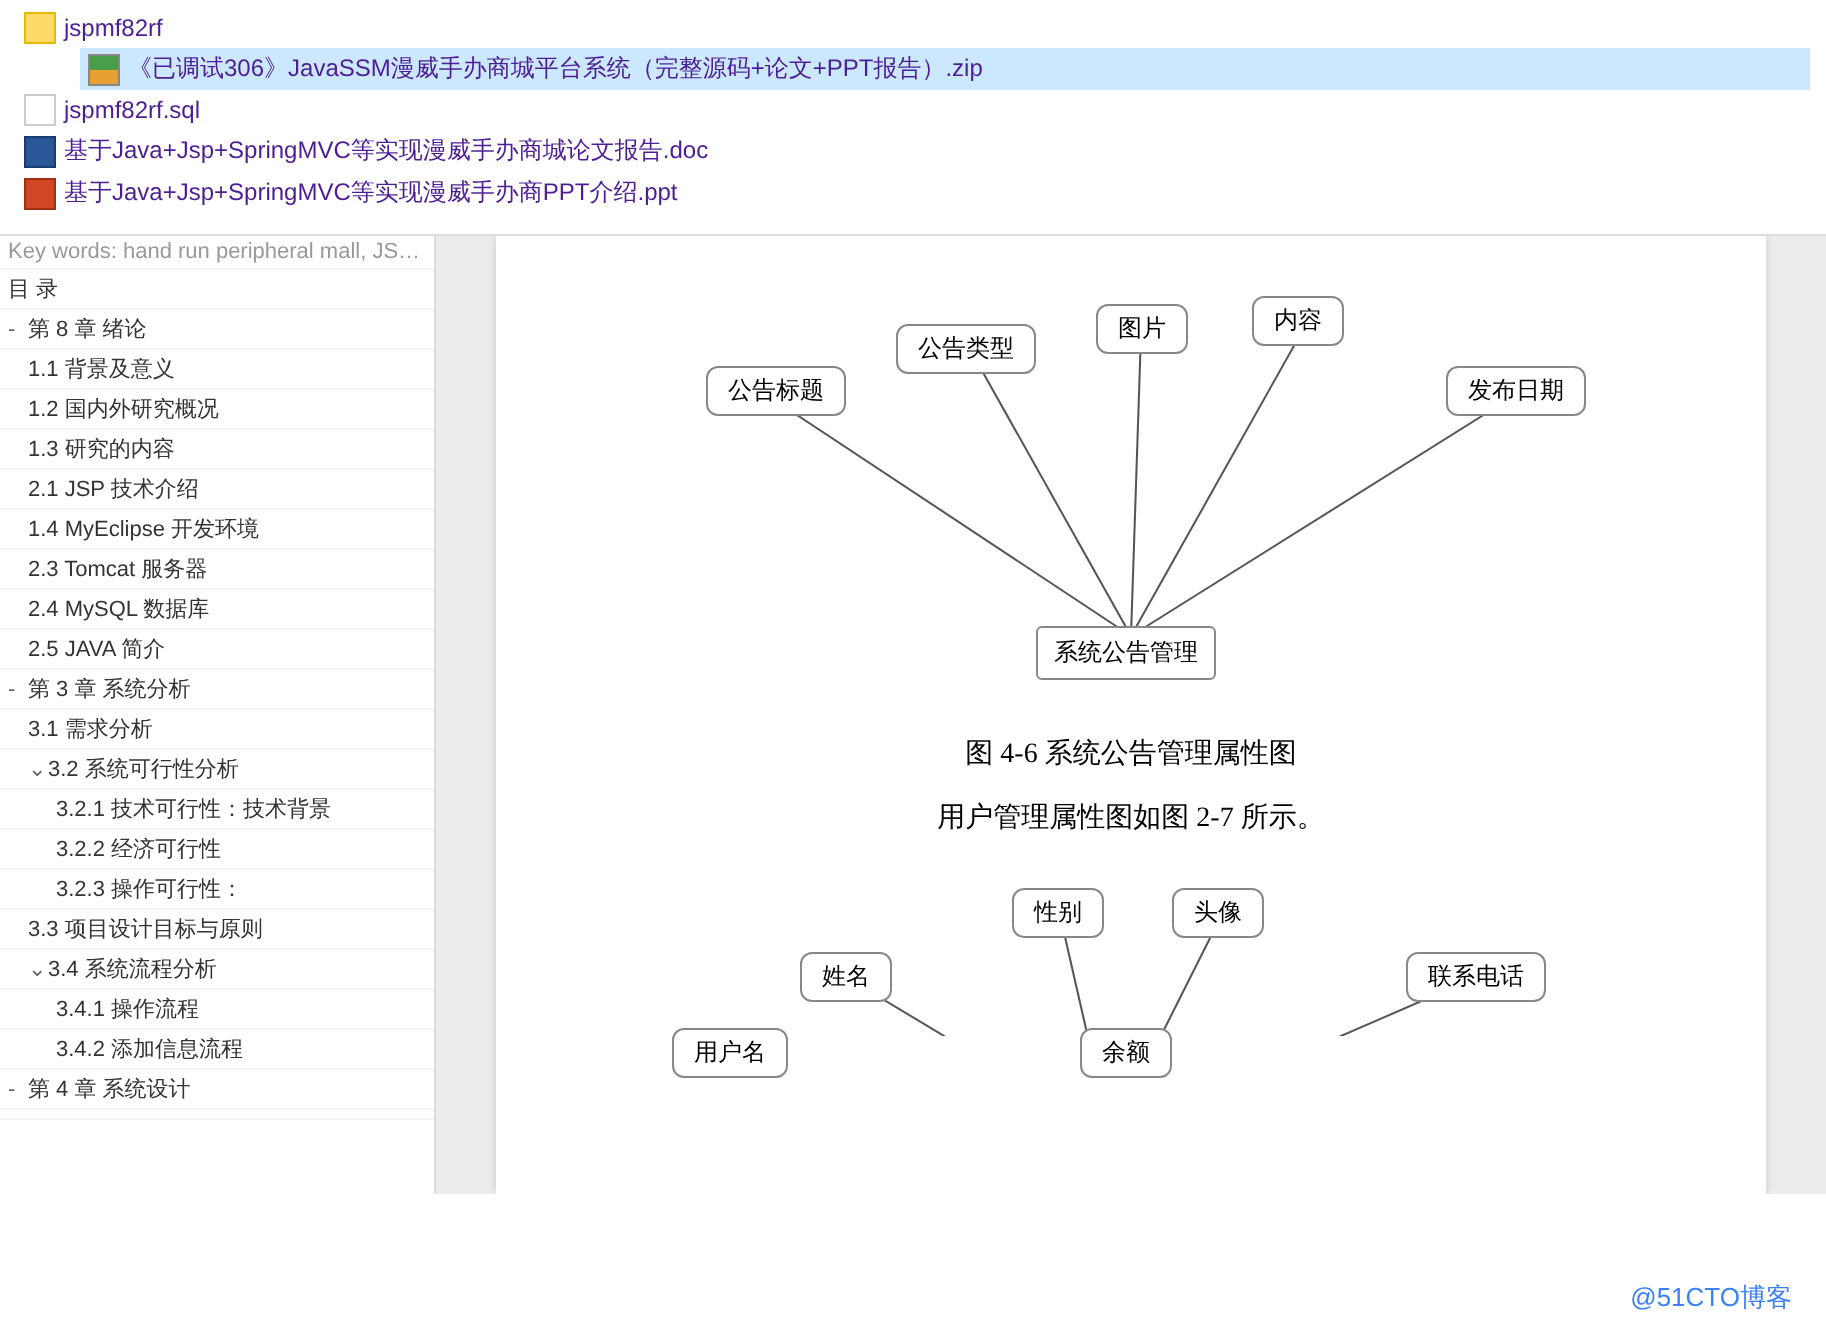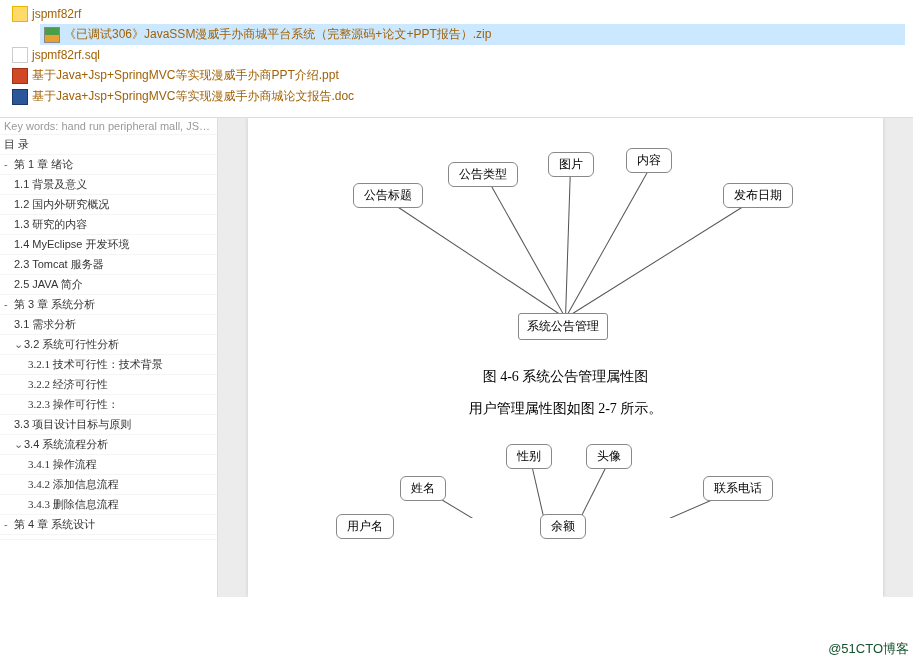--- a/index.html
+++ b/index.html
@@ -6,29 +6,29 @@
     body { font-family: "Microsoft YaHei", Arial, sans-serif; font-size: 12px; background: #fff; width: 913px; height: 666px; overflow: hidden; position: relative; }
     .file-list { padding: 4px 8px; background: #fff; }
     .file-item { display: flex; align-items: center; padding: 2px 4px; cursor: default; }
     .file-item.selected { background: #cce8ff; margin-left: 32px; }
     .file-icon { width: 16px; height: 16px; margin-right: 4px; display: inline-flex; align-items: center; justify-content: center; }
     .folder-icon { background: #ffd96a; border: 1px solid #e6b800; }
     .zip-icon { background: linear-gradient(to bottom, #4a9e4a 50%, #e8a030 50%); border: 1px solid #888; }
     .sql-icon { background: #fff; border: 1px solid #ccc; }
     .ppt-icon { background: #d24726; border: 1px solid #a03010; }
     .doc-icon { background: #2b579a; border: 1px solid #1a3a6e; }
-    .file-name { color: #a16207; }
+    .file-name { color: #4c1d95; }
     .watermark1 { position: absolute; top: 140px; left: 580px; color: #d0d0d0; font-size: 18px; pointer-events: none; }
-    .watermark2 { position: absolute; bottom: 8px; right: 4px; color: #14532d; font-size: 13px; pointer-events: none; }
+    .watermark2 { position: absolute; bottom: 8px; right: 17px; color: #3b82f6; font-size: 13px; pointer-events: none; }
     .main-area { display: flex; border-top: 1px solid #ddd; margin-top: 6px; height: 480px; }
     .outline { width: 218px; border-right: 1px solid #ddd; overflow-y: auto; background: #fff; font-size: 11px; }
     .outline-row { padding: 2px 4px; white-space: nowrap; overflow: hidden; text-overflow: ellipsis; color: #333; border-bottom: 1px solid #f5f5f5; }
     .lv0 { padding-left: 4px; }
     .lv1 { padding-left: 14px; }
-    .lv2 { padding-left: 28px; font-family: Liberation Serif, serif; }
+    .lv2 { padding-left: 28px; }
     .tree-toggle { display: inline-block; width: 10px; color: #666; }
     .doc-view { flex: 1; background: #ececec; position: relative; overflow: hidden; }
     .page { position: absolute; left: 30px; right: 30px; top: 0; bottom: 0; background: #fff; box-shadow: 0 0 4px rgba(0,0,0,0.15); }
     .diagram { position: relative; height: 230px; }
     .node { position: absolute; background: #fff; border: 1px solid #888; border-radius: 6px; padding: 3px 10px; font-size: 12px; white-space: nowrap; }
     .hub-node { border-radius: 3px; padding: 4px 8px; }
     .caption { text-align: center; font-size: 14px; margin: 20px 0 14px; font-family: SimSun, serif; }
     .subcaption { text-align: center; font-size: 14px; margin-bottom: 20px; font-family: SimSun, serif; }
     svg.lines { position: absolute; top: 0; left: 0; width: 100%; height: 100%; pointer-events: none; }
     svg.lines line { stroke: #555; stroke-width: 1; }
@@ -45,53 +45,54 @@
     </div>
     <div class="file-item selected">
       <span class="file-icon zip-icon"></span>
       <span class="file-name">《已调试306》JavaSSM漫威手办商城平台系统（完整源码+论文+PPT报告）.zip</span>
     </div>
     <div class="file-item">
       <span class="file-icon sql-icon"></span>
       <span class="file-name">jspmf82rf.sql</span>
     </div>
     <div class="file-item">
+      <span class="file-icon doc-icon"></span>
+      <span class="file-name">基于Java+Jsp+SpringMVC等实现漫威手办商城论文报告.doc</span>
+    </div>
+    <div class="file-item">
       <span class="file-icon ppt-icon"></span>
       <span class="file-name">基于Java+Jsp+SpringMVC等实现漫威手办商PPT介绍.ppt</span>
-    </div>
-    <div class="file-item">
-      <span class="file-icon doc-icon"></span>
-      <span class="file-name">基于Java+Jsp+SpringMVC等实现漫威手办商城论文报告.doc</span>
     </div>
   </div>
 
 <div class="watermark1">CSDN @java李杨勇</div>
 
 <div class="main-area">
   <div class="outline" id="outline">
       <div class="outline-row lv0 en-hidden"><span>Key words: hand run peripheral mall, JSP technolog...</span></div>
       <div class="outline-row lv0"><span>目 录</span></div>
-      <div class="outline-row lv0"><span class="tree-toggle">-</span><span>第 1 章 绪论</span></div>
+      <div class="outline-row lv0"><span class="tree-toggle">-</span><span>第 8 章 绪论</span></div>
       <div class="outline-row lv1"><span>1.1 背景及意义</span></div>
       <div class="outline-row lv1"><span>1.2 国内外研究概况</span></div>
       <div class="outline-row lv1"><span>1.3 研究的内容</span></div>
+      <div class="outline-row lv1"><span>2.1 JSP 技术介绍</span></div>
       <div class="outline-row lv1"><span>1.4 MyEclipse 开发环境</span></div>
       <div class="outline-row lv1"><span>2.3 Tomcat 服务器</span></div>
+      <div class="outline-row lv1"><span>2.4 MySQL 数据库</span></div>
       <div class="outline-row lv1"><span>2.5 JAVA 简介</span></div>
       <div class="outline-row lv0"><span class="tree-toggle">-</span><span>第 3 章 系统分析</span></div>
       <div class="outline-row lv1"><span>3.1 需求分析</span></div>
       <div class="outline-row lv1"><span class="tree-toggle">⌄</span><span>3.2 系统可行性分析</span></div>
       <div class="outline-row lv2"><span>3.2.1 技术可行性：技术背景</span></div>
       <div class="outline-row lv2"><span>3.2.2 经济可行性</span></div>
       <div class="outline-row lv2"><span>3.2.3 操作可行性：</span></div>
       <div class="outline-row lv1"><span>3.3 项目设计目标与原则</span></div>
       <div class="outline-row lv1"><span class="tree-toggle">⌄</span><span>3.4 系统流程分析</span></div>
       <div class="outline-row lv2"><span>3.4.1 操作流程</span></div>
       <div class="outline-row lv2"><span>3.4.2 添加信息流程</span></div>
-      <div class="outline-row lv2"><span>3.4.3 删除信息流程</span></div>
       <div class="outline-row lv0"><span class="tree-toggle">-</span><span>第 4 章 系统设计</span></div>
       <div class="outline-row lv1"></div>
     </div>
   <div class="doc-view">
     <div class="page">
       <div class="diagram">
         <svg class="lines" viewBox="0 0 620 230" preserveAspectRatio="none">
           <line x1="310" y1="200" x2="130" y2="78"></line>
           <line x1="310" y1="200" x2="225" y2="45"></line>
           <line x1="310" y1="200" x2="315" y2="45"></line>

